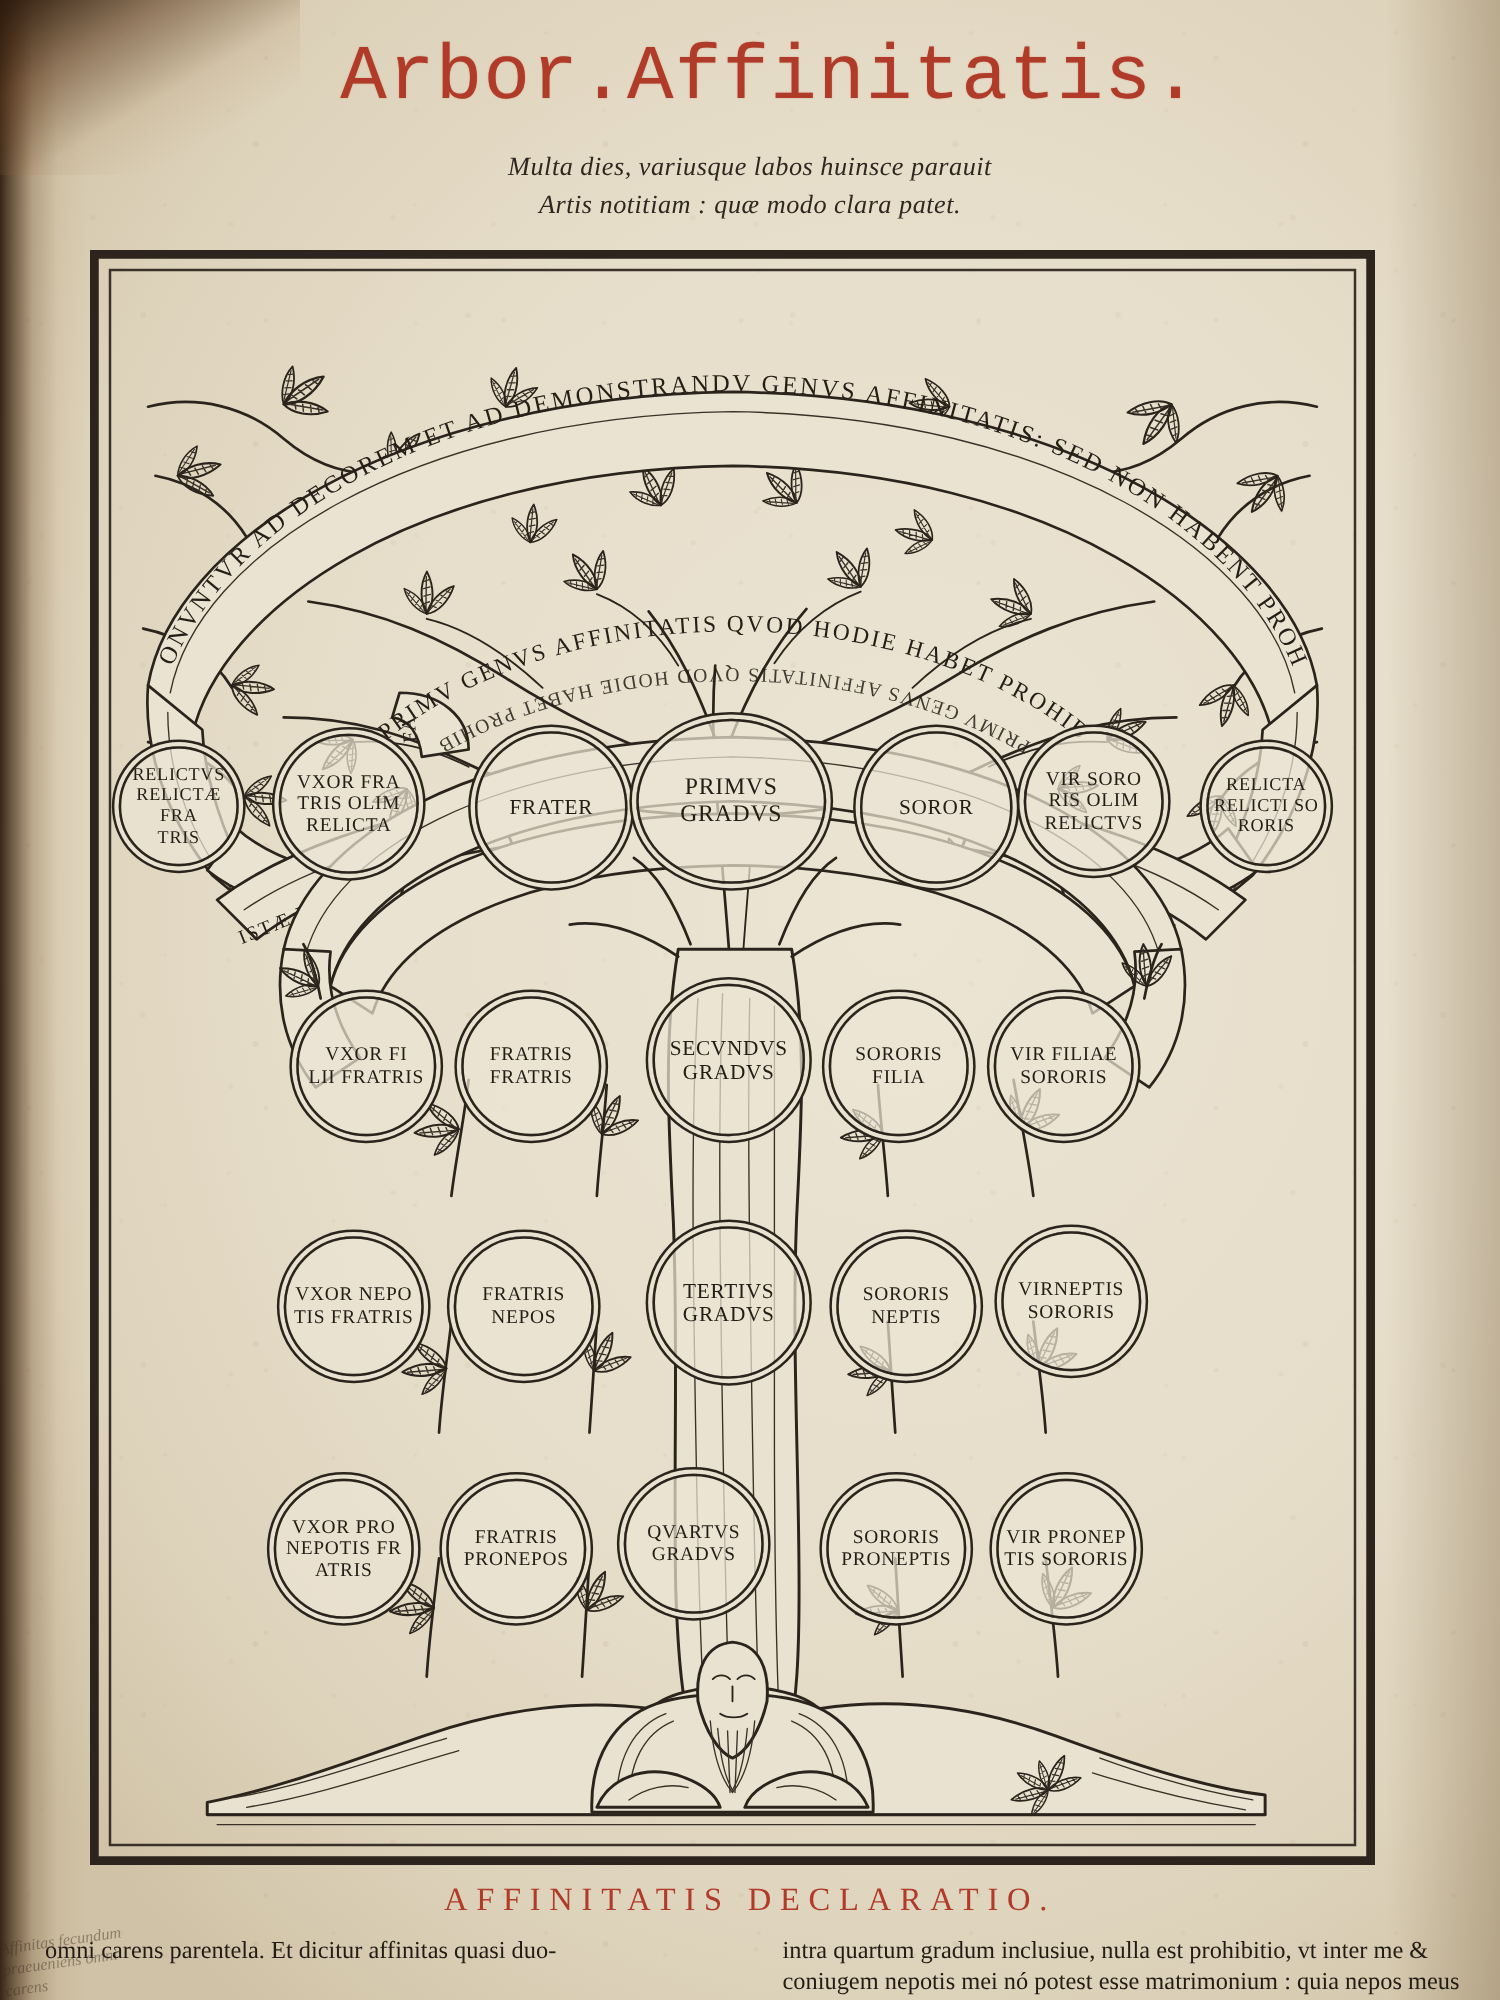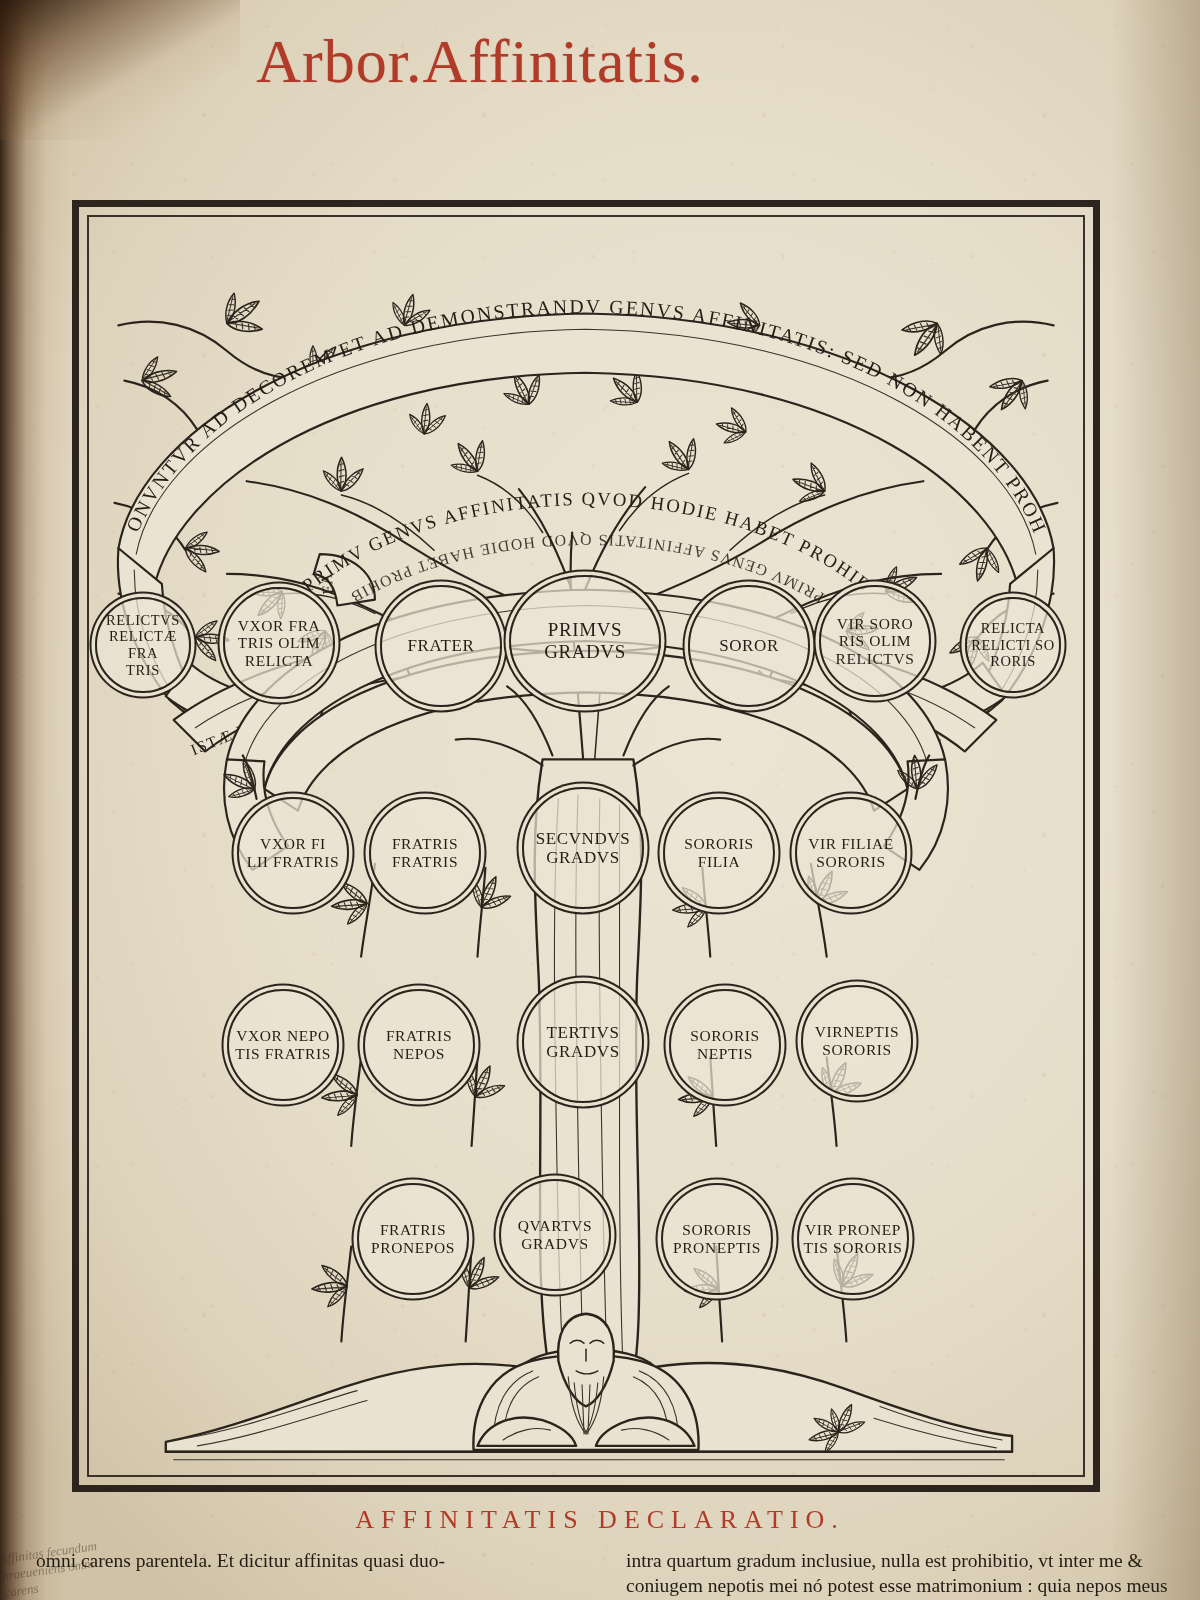--- a/index.html
+++ b/index.html
@@ -57,23 +57,23 @@
   }
   #page-shadow-r {
     position: absolute; right: 0; top: 0; width: 90px; height: 1600px;
     background: linear-gradient(to left, rgba(110,85,50,.30), rgba(0,0,0,0));
     pointer-events: none;
   }
 
   
   #title {
     position: absolute; left: 0; top: 26px; width: 960px;
-    text-align: center;
+    text-align: right;
     color: #b03b28;
-    font-family: Liberation Serif, serif;
+    font-family: Liberation Mono, monospace;
     font-size: 62px;
     letter-spacing: 1px;
     text-shadow: 0 0 1px rgba(176,59,40,.5);
   }
   #subtitle {
     position: absolute; left: 0; top: 118px; width: 1200px;
     text-align: center;
     color: #2f2720;
     font-family: "Liberation Serif", serif;
     font-style: italic;
@@ -164,20 +164,24 @@
 <body>
 
 <div id="page">
 
   <div id="grain"></div>
   <div id="gutter"></div>
   <div id="gutter-top"></div>
   <div id="page-shadow-r"></div>
 
   <div id="title">Arbor.Affinitatis.</div>
+  <div id="subtitle">
+    <span class="l1">Multa dies, variusque labos huinsce parauit</span>
+    <span class="l2">Artis notitiam : quæ modo clara patet.</span>
+  </div>
 
   <div id="frame">
     <div id="frame-inner"></div>
 
     <svg id="cut" viewBox="0 0 1028 1292" preserveAspectRatio="none">
       <defs>
         <style>
           .ln  { fill:none; stroke:#2b241c; stroke-width:2.2; stroke-linecap:round; stroke-linejoin:round; }
           .lnT { fill:none; stroke:#2b241c; stroke-width:1.5; stroke-linecap:round; stroke-linejoin:round; }
           .lnH { fill:none; stroke:#3a3228; stroke-width:1.1; stroke-linecap:round; }
@@ -513,20 +517,27 @@
         <span>NEPTIS</span>
       </span>
     </div>
     <div class="cell sz-m" style="left:722px; top:778px;">
       <span>
         <span>VIRNEPTIS</span>
         <span>SORORIS</span>
       </span>
     </div>
 
+    <div class="cell sz-m" style="left:140px; top:976px;">
+      <span>
+        <span>VXOR PRO</span>
+        <span>NEPOTIS FR</span>
+        <span>ATRIS</span>
+      </span>
+    </div>
     <div class="cell sz-m" style="left:278px; top:976px;">
       <span>
         <span>FRATRIS</span>
         <span>PRONEPOS</span>
       </span>
     </div>
     <div class="cell sz-m" style="left:420px; top:972px;">
       <span>
         <span>QVARTVS</span>
         <span>GRADVS</span>

